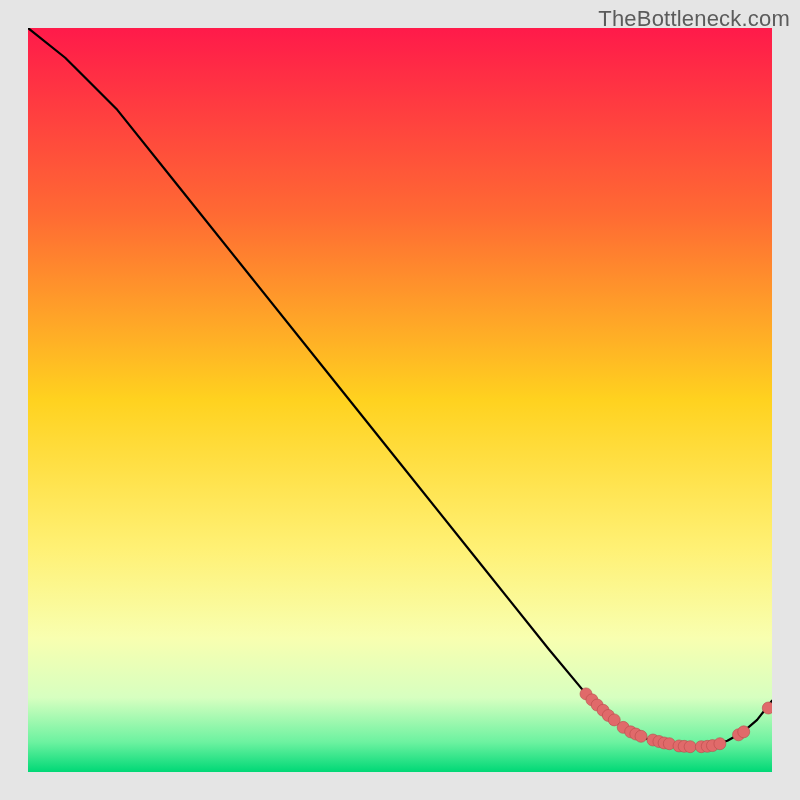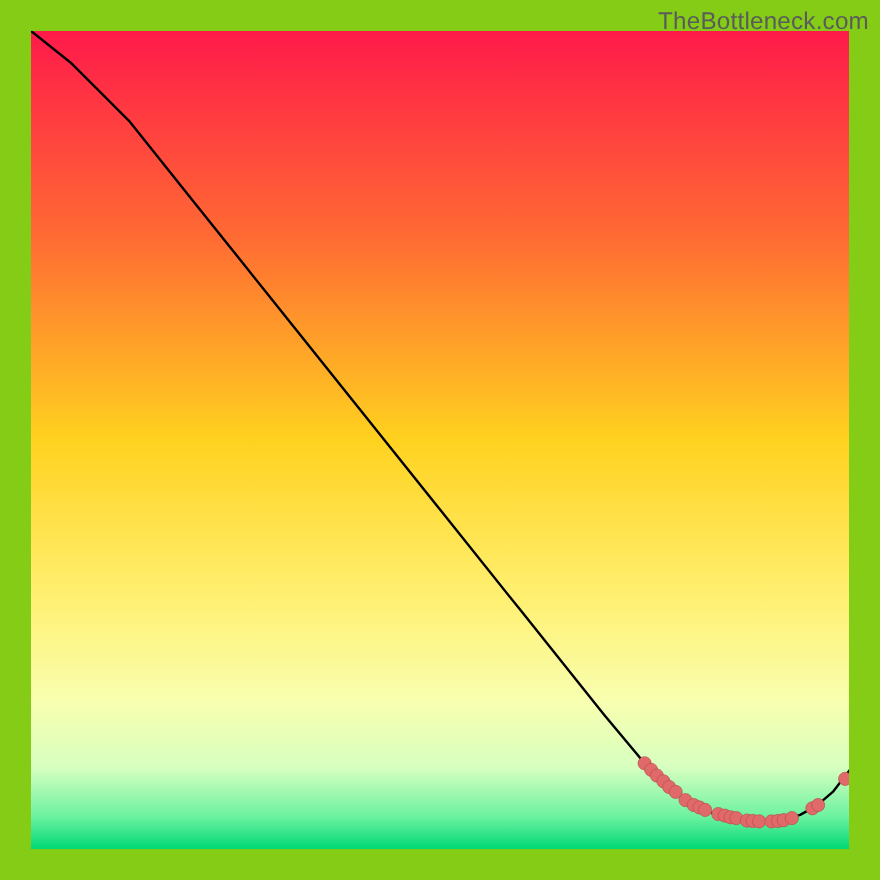--- a/index.html
+++ b/index.html
@@ -10,21 +10,21 @@
     height: 800px;
     position: relative;
     font-family: Arial, Helvetica, sans-serif;
   }
   .frame {
     position: absolute;
     left: 0;
     top: 0;
     width: 800px;
     height: 800px;
-    background: #84cc16;
+    background: #e5e5e5;
   }
   .plot {
     position: absolute;
     left: 28px;
     top: 28px;
     width: 744px;
     height: 744px;
     overflow: hidden;
   }
   .watermark {

